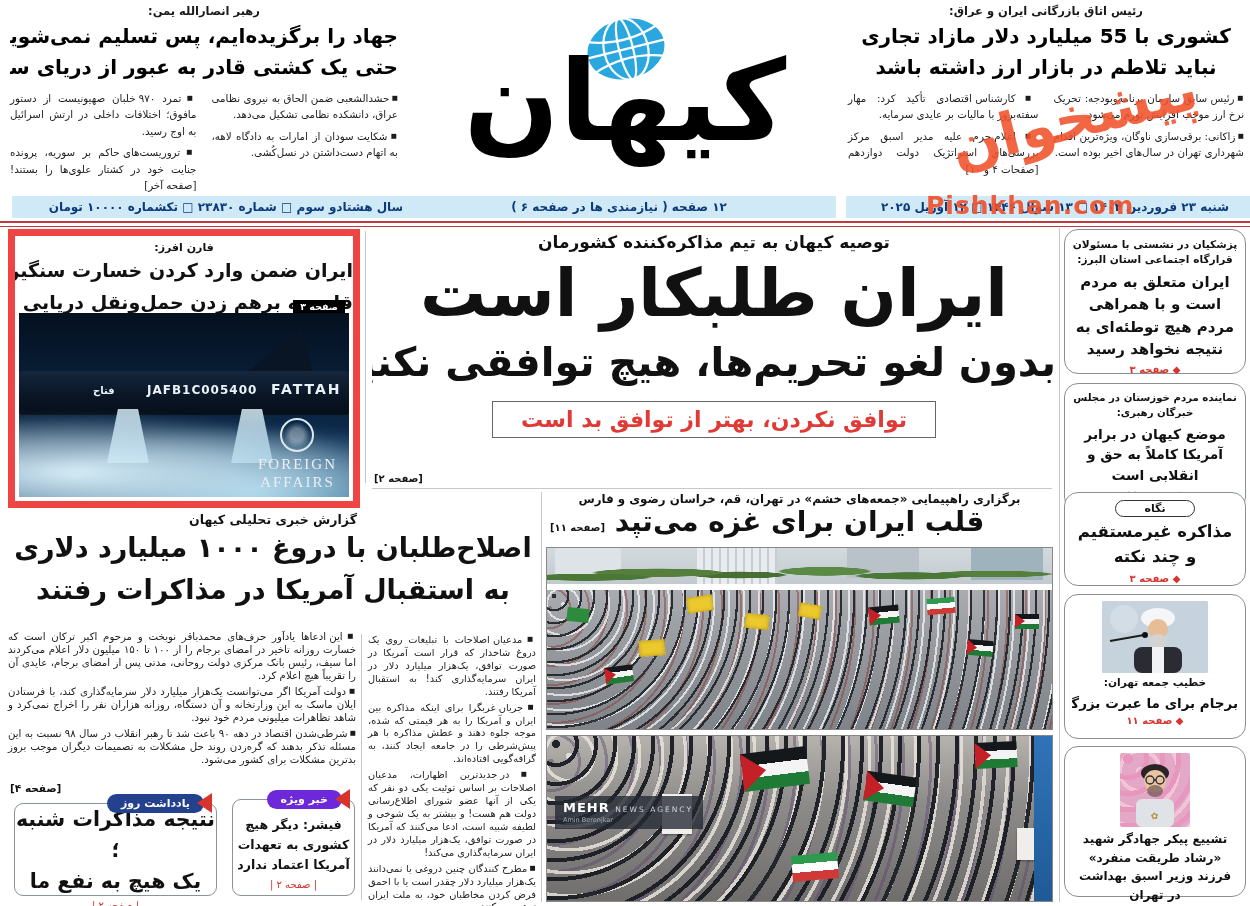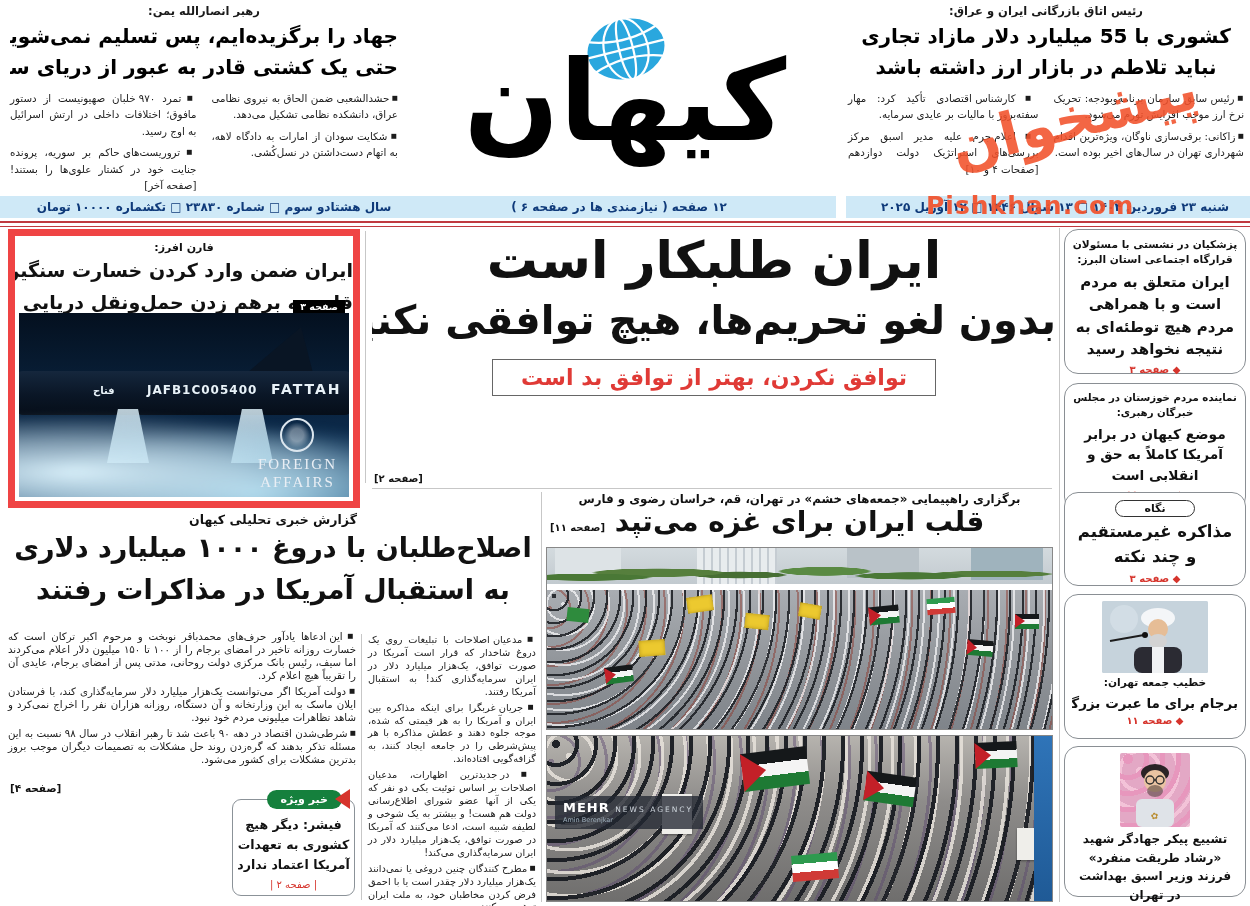--- a/index.html
+++ b/index.html
@@ -55,21 +55,21 @@
                 radial-gradient(ellipse at 68% 75%,#9fd0e6 0%,rgba(159,208,230,0) 62%);}
   .m-label{position:absolute;color:#e8f2f8;font-weight:bold;}
   .fa-credit{position:absolute;right:12px;bottom:6px;color:#e9eef4;text-align:center;direction:ltr;
              font-family:"Liberation Serif",serif;font-size:15px;letter-spacing:2px;line-height:1.2;}
   .fa-emblem{width:30px;height:30px;border:2px solid #dce6ee;border-radius:50%;margin:0 auto 3px;
              background:radial-gradient(circle at 50% 50%,rgba(255,255,255,.35) 0 30%,rgba(255,255,255,0) 60%);}
 
   
   .main-story{left:372px;top:228px;width:684px;height:256px;text-align:center;}
   .main-kicker{font-size:17px;font-weight:bold;margin-top:4px;}
-  .main-l1{font-size:51px;font-weight:900;line-height:1.2;margin-top:2px;letter-spacing:-1px;}
+  .main-l1{font-size:66px;font-weight:900;line-height:1.2;margin-top:2px;letter-spacing:-1px;}
   .main-l2{font-size:40px;font-weight:900;line-height:1.25;margin-top:4px;letter-spacing:-1px;}
   .main-sub{display:inline-block;border:1px solid #666;padding:5px 28px;margin-top:14px;
             color:#e03a36;font-size:22px;font-weight:900;}
   .main-ref{position:absolute;left:2px;bottom:0;font-size:10px;font-weight:bold;}
 
   
   .report-kicker{left:8px;top:512px;width:530px;text-align:center;font-size:12.5px;font-weight:bold;}
   .report-hl{left:8px;top:527px;width:530px;text-align:center;font-size:27px;font-weight:900;line-height:1.55;letter-spacing:-0.5px;}
   .body-col{font-size:10px;line-height:1.3;text-align:justify;color:#1b1b1b;}
   .body-col p{margin:0 0 3px;}
@@ -80,21 +80,21 @@
 
   
   .tagbox{position:absolute;border:1.5px solid #8b9298;border-radius:9px;text-align:center;background:#fff;box-sizing:border-box;}
   .special-box{left:232px;top:799px;width:123px;height:97px;}
   .note-box{left:14px;top:803px;width:203px;height:93px;}
   .ribbon{position:absolute;top:-11px;right:4px;display:flex;direction:ltr;align-items:center;height:20px;z-index:5;}
   .ribbon .rlabel{color:#fff;border-radius:10px;padding:0 14px;line-height:19px;font-size:11px;font-weight:bold;white-space:nowrap;}
   .ribbon .chev{width:0;height:0;border-top:10px solid transparent;border-bottom:10px solid transparent;
                 border-right:15px solid #d6342c;margin-left:-7px;}
   .rib-blue .rlabel{background:#24418e;}
-  .rib-gray .rlabel{background:#15803d;}
+  .rib-gray .rlabel{background:#6d28d9;}
   .special-text{font-size:12.5px;font-weight:800;line-height:1.6;margin-top:15px;padding:0 4px;}
   .note-l{font-size:20.5px;font-weight:900;line-height:1.5;}
   .note-l:first-of-type{margin-top:14px;}
   .box-ref{color:#d6342c;font-size:10px;font-weight:normal;margin-top:4px;}
 
   
   .gaza-kicker{left:546px;top:492px;width:507px;text-align:center;font-size:11.8px;font-weight:bold;}
   .gaza-hl{left:546px;top:505px;width:507px;text-align:center;font-size:28px;font-weight:900;letter-spacing:-0.5px;}
   .gaza-ref{left:550px;top:522px;font-size:10px;font-weight:bold;}
   .photo{position:absolute;left:546px;width:507px;border:1px solid #888;overflow:hidden;direction:ltr;box-sizing:border-box;}
@@ -201,21 +201,21 @@
       <span class="nowrap" style="display:block;">نباید تلاطم در بازار ارز داشته باشد</span>
     </h2>
     <div class="bullets">
       <p class="bullet">رئیس سابق سازمان برنامه‌وبودجه: تحریک نرخ ارز موجب افزایش تورم می‌شود.</p>
       <p class="bullet">زاکانی: برقی‌سازی ناوگان، ویژه‌ترین اقدام شهرداری تهران در سال‌های اخیر بوده است.</p>
       <p class="bullet">کارشناس اقتصادی تأکید کرد: مهار سفته‌بروز با مالیات بر عایدی سرمایه.</p>
       <p class="bullet">اعلام جرم علیه مدیر اسبق مرکز بررسی‌های استراتژیک دولت دوازدهم   [صفحات ۴ و ۱۰]</p>
     </div>
   </section>
 
-  <div class="strip" style="left:0;width:428px;">سال هشتادو سوم □ شماره ۲۳۸۳۰ □ تکشماره ۱۰۰۰۰ تومان</div>
+  <div class="strip" style="left:12px;width:428px;">سال هشتادو سوم □ شماره ۲۳۸۳۰ □ تکشماره ۱۰۰۰۰ تومان</div>
   <div class="strip" style="left:402px;width:434px;">۱۲ صفحه ( نیازمندی ها در صفحه ۶ )</div>
   <div class="strip" style="left:846px;width:418px;">شنبه ۲۳ فروردین ۱۴۰۴ □ ۱۳ شوال ۱۴۴۶ □ ۱۲ آوریل ۲۰۲۵</div>
   <div class="red-rule"></div>
 
   <div class="wm-fa">پیشخوان</div>
   <div class="wm-en">Pishkhan.com</div>
 
   <div class="vrule" style="left:365px;top:231px;height:252px;"></div>
   <div class="vrule" style="left:541px;top:492px;height:410px;"></div>
   <div class="vrule" style="left:1059px;top:228px;height:674px;"></div>
@@ -240,20 +240,21 @@
       <div class="m-label" style="left:252px;top:68px;font-size:14px;letter-spacing:2px;">FATTAH</div>
       <div class="fa-credit">
         <div class="fa-emblem"></div>
         <div>FOREIGN</div>
         <div>AFFAIRS</div>
       </div>
     </div>
   </section>
 
   <section class="abs main-story">
+    <div class="main-kicker">توصیه کیهان به تیم مذاکره‌کننده کشورمان</div>
     <div class="main-l1 nowrap">ایران طلبکار است</div>
     <div class="main-l2 nowrap">بدون لغو تحریم‌ها، هیچ توافقی نکنید</div>
     <div><span class="main-sub">توافق نکردن، بهتر از توافق بد است</span></div>
     <div class="main-ref">[صفحه ۲]</div>
   </section>
 
   <div class="abs report-kicker">گزارش خبری تحلیلی کیهان</div>
   <div class="abs report-hl">
     <span class="nowrap" style="display:block;">اصلاح‌طلبان با دروغ ۱۰۰۰ میلیارد دلاری</span>
     <span class="nowrap" style="display:block;">به استقبال آمریکا در مذاکرات رفتند</span>
@@ -273,20 +274,29 @@
 
   <section class="tagbox special-box">
     <div class="ribbon rib-gray">
       <span class="rlabel">خبر ویژه</span>
       <span class="chev"></span>
     </div>
     <div class="special-text">فیشر: دیگر هیچ کشوری به تعهدات آمریکا اعتماد ندارد</div>
     <div class="box-ref">| صفحه ۲ |</div>
   </section>
 
+  <section class="tagbox note-box">
+    <div class="ribbon rib-blue">
+      <span class="rlabel">یادداشت روز</span>
+      <span class="chev"></span>
+    </div>
+    <div class="note-l">نتیجه مذاکرات شنبه ؛</div>
+    <div class="note-l">یک هیچ به نفع ما</div>
+    <div class="box-ref">| صفحه ۲ |</div>
+  </section>
 
   <div class="abs gaza-kicker">برگزاری راهپیمایی «جمعه‌های خشم» در تهران، قم، خراسان رضوی و فارس</div>
   <div class="abs gaza-hl nowrap">قلب ایران برای غزه می‌تپد</div>
   <div class="abs gaza-ref">[صفحه ۱۱]</div>
 
   <div class="photo photo1">
     <div class="p1-sky"></div>
     <div class="bld" style="left:150px;width:80px;height:36px;background:repeating-linear-gradient(90deg,#e8ecee 0 6px,#c5ccd2 6px 8px);"></div>
     <div class="bld" style="left:8px;width:66px;height:32px;background:#dde3e6;"></div>
     <div class="bld" style="left:300px;width:72px;height:30px;background:#b9c2c8;"></div>

